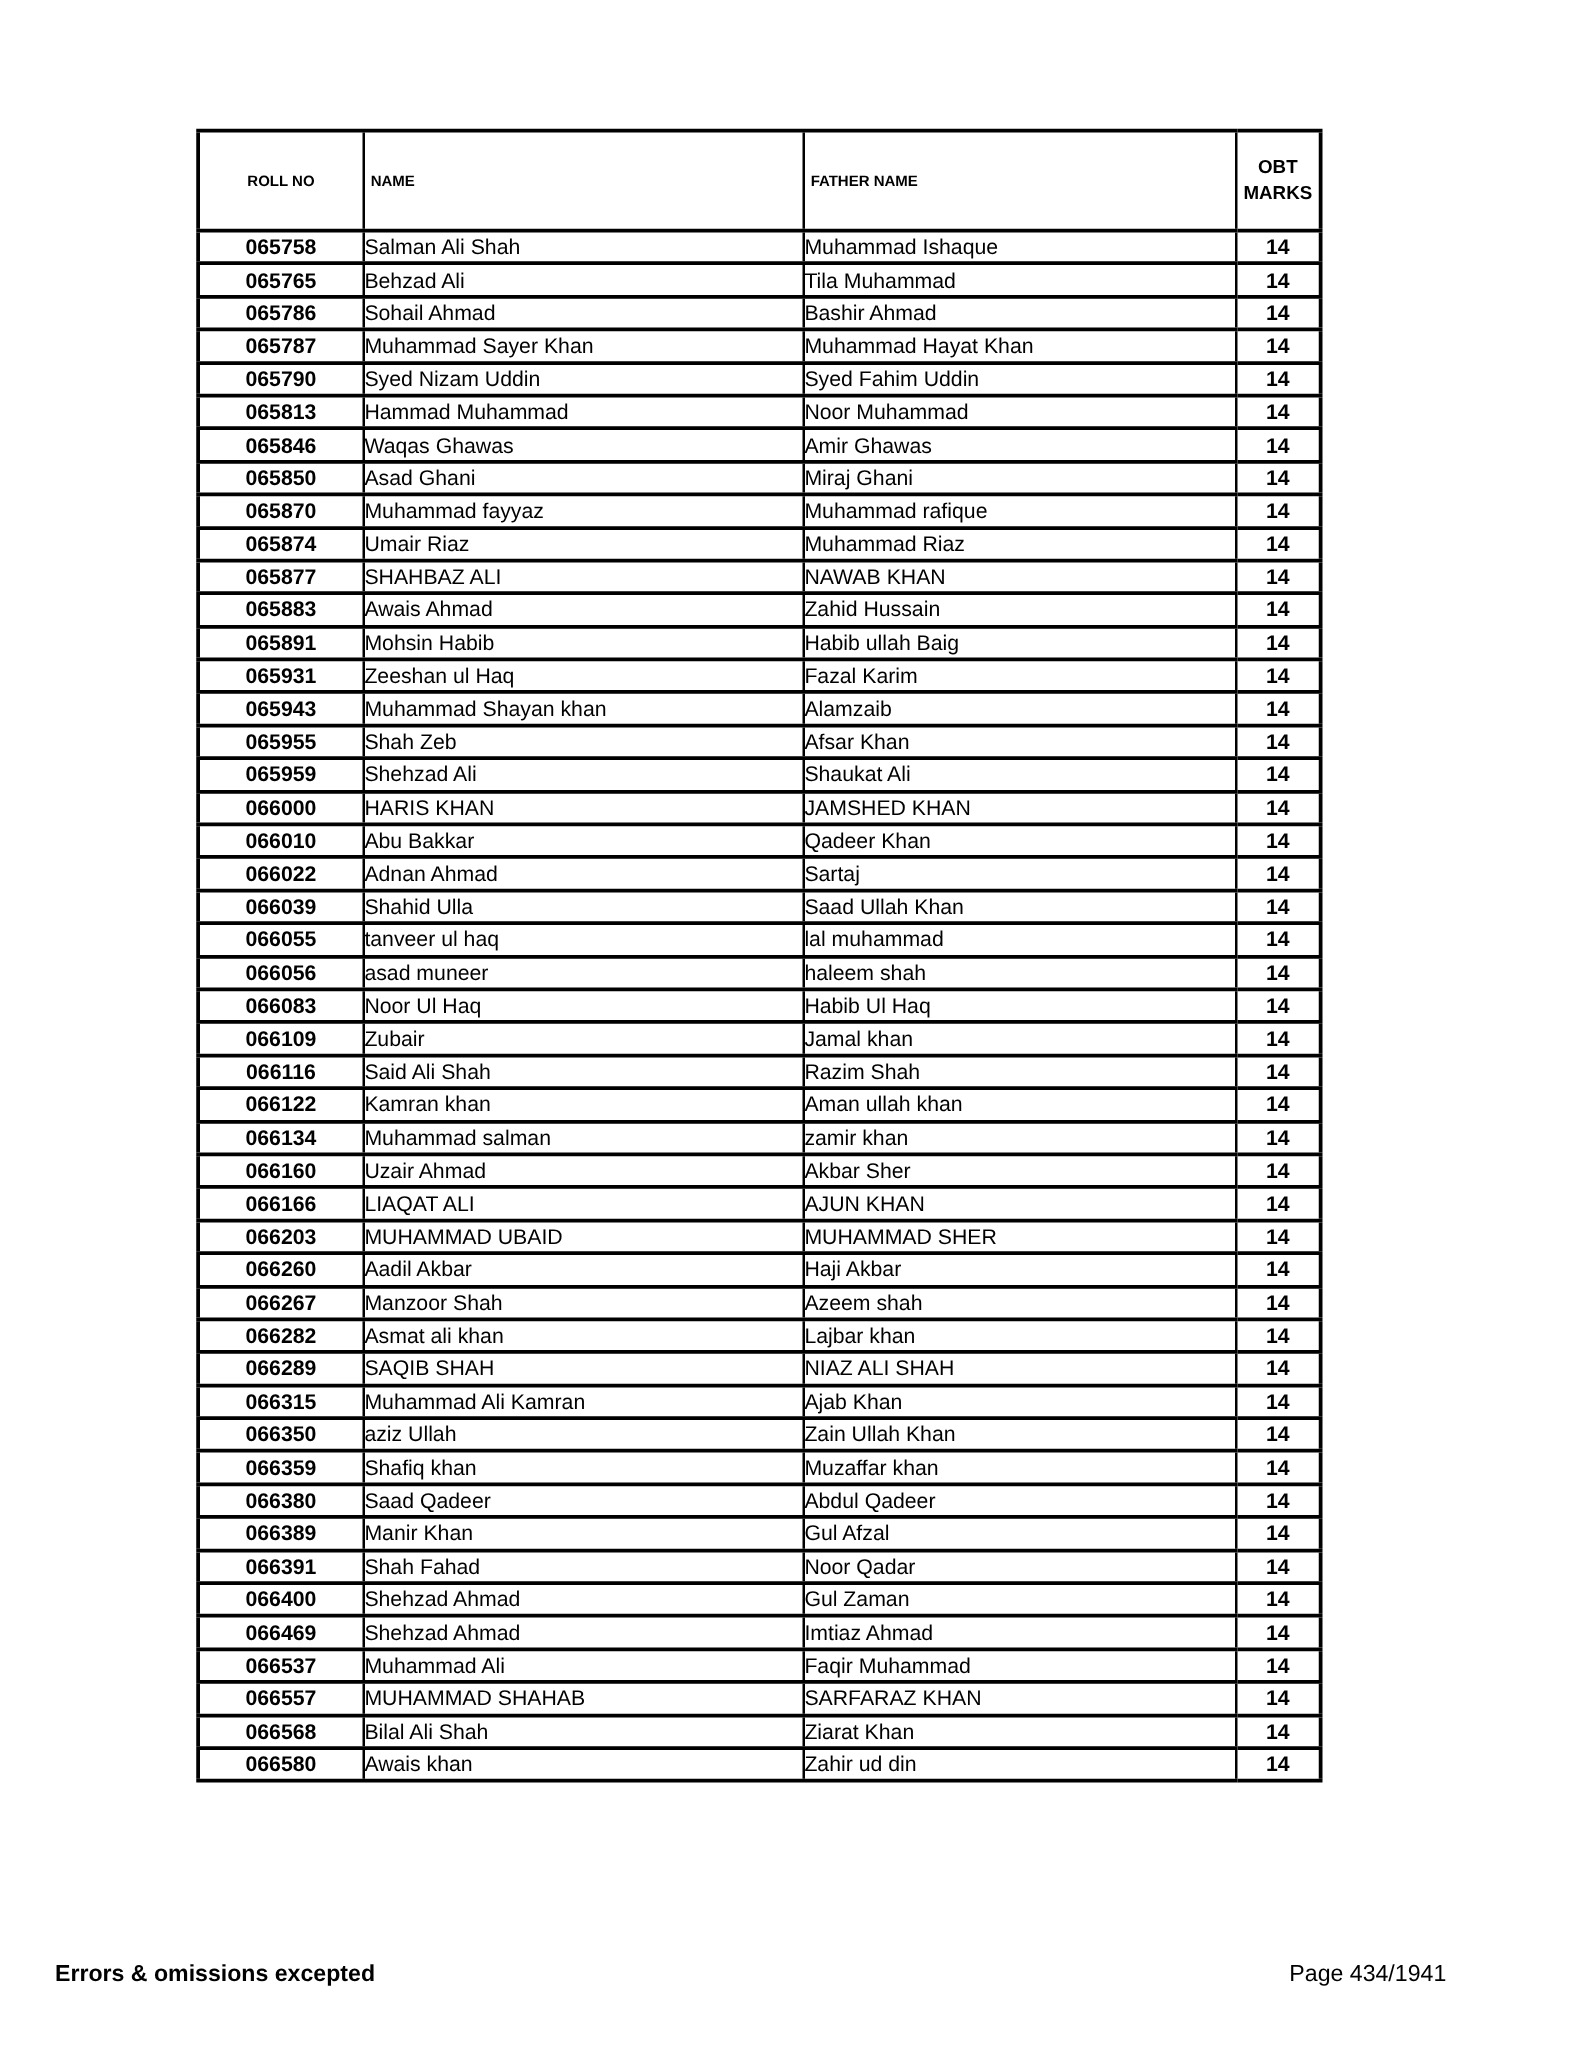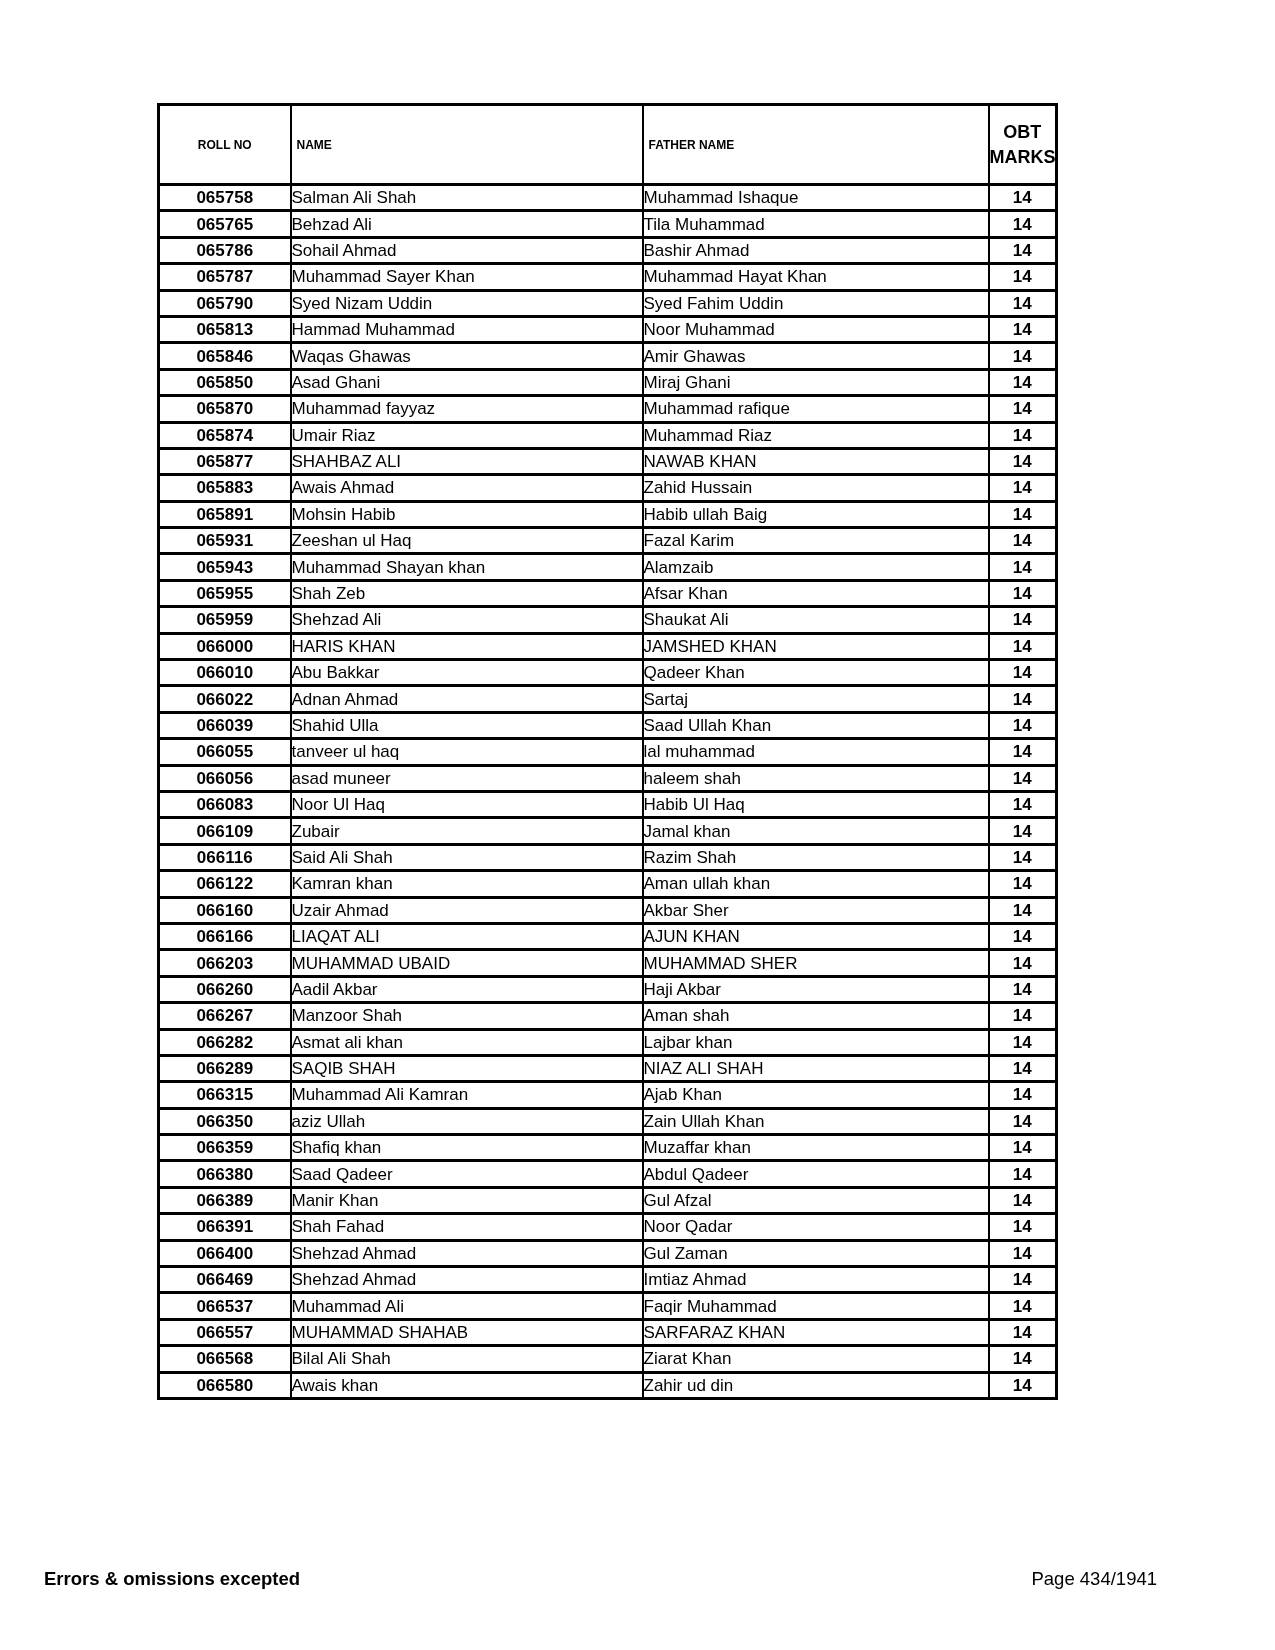--- a/index.html
+++ b/index.html
@@ -32,21 +32,21 @@
     overflow: hidden;
     white-space: nowrap;
   }
   .results-table { border-width: 3px; }
   thead th {
     height: 77px;
     font-size: 12px;
     font-weight: bold;
     vertical-align: middle;
   }
-  thead th.col-marks { white-space: normal; line-height: 1.35; font-size: 18px; }
+  thead th.col-marks { white-space: normal; line-height: 1.35; font-size: 15px; }
   tbody td {
     height: 23.4px;
     font-size: 17px;
     vertical-align: middle;
     line-height: 1;
   }
   .cell-roll   { text-align: center; font-weight: bold; }
   .cell-name,
   .cell-father { text-align: left; padding-left: 5px; }
   .cell-marks  { text-align: center; font-weight: bold; }
@@ -279,20 +279,26 @@
     <td class="cell-marks">14</td>
   </tr>
 
   <tr>
     <td class="cell-roll">066122</td>
     <td class="cell-name">Kamran khan</td>
     <td class="cell-father">Aman ullah khan</td>
     <td class="cell-marks">14</td>
   </tr>
 
+  <tr>
+    <td class="cell-roll">066134</td>
+    <td class="cell-name">Muhammad salman</td>
+    <td class="cell-father">zamir khan</td>
+    <td class="cell-marks">14</td>
+  </tr>
 
   <tr>
     <td class="cell-roll">066160</td>
     <td class="cell-name">Uzair Ahmad</td>
     <td class="cell-father">Akbar Sher</td>
     <td class="cell-marks">14</td>
   </tr>
 
   <tr>
     <td class="cell-roll">066166</td>
@@ -311,21 +317,21 @@
   <tr>
     <td class="cell-roll">066260</td>
     <td class="cell-name">Aadil Akbar</td>
     <td class="cell-father">Haji Akbar</td>
     <td class="cell-marks">14</td>
   </tr>
 
   <tr>
     <td class="cell-roll">066267</td>
     <td class="cell-name">Manzoor Shah</td>
-    <td class="cell-father">Aman shah</td>
+    <td class="cell-father">Azeem shah</td>
     <td class="cell-marks">14</td>
   </tr>
 
   <tr>
     <td class="cell-roll">066282</td>
     <td class="cell-name">Asmat ali khan</td>
     <td class="cell-father">Lajbar khan</td>
     <td class="cell-marks">14</td>
   </tr>
 

